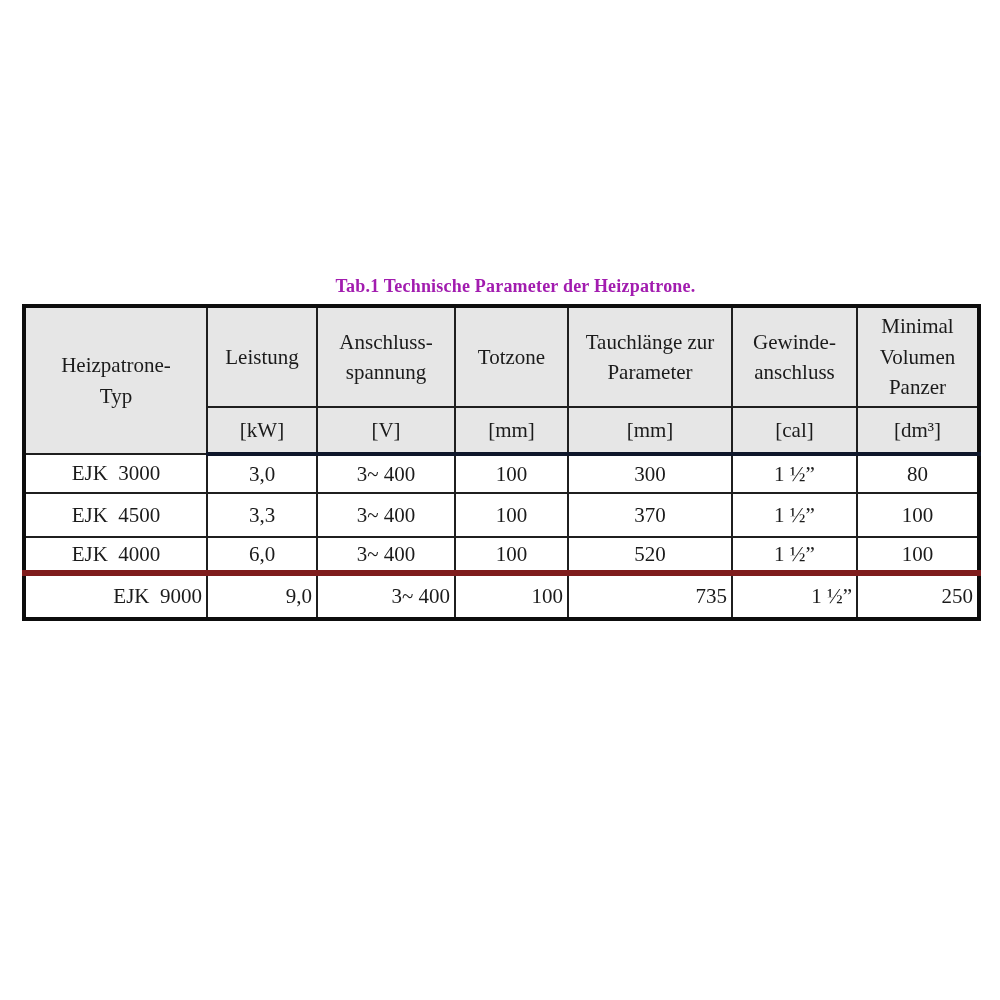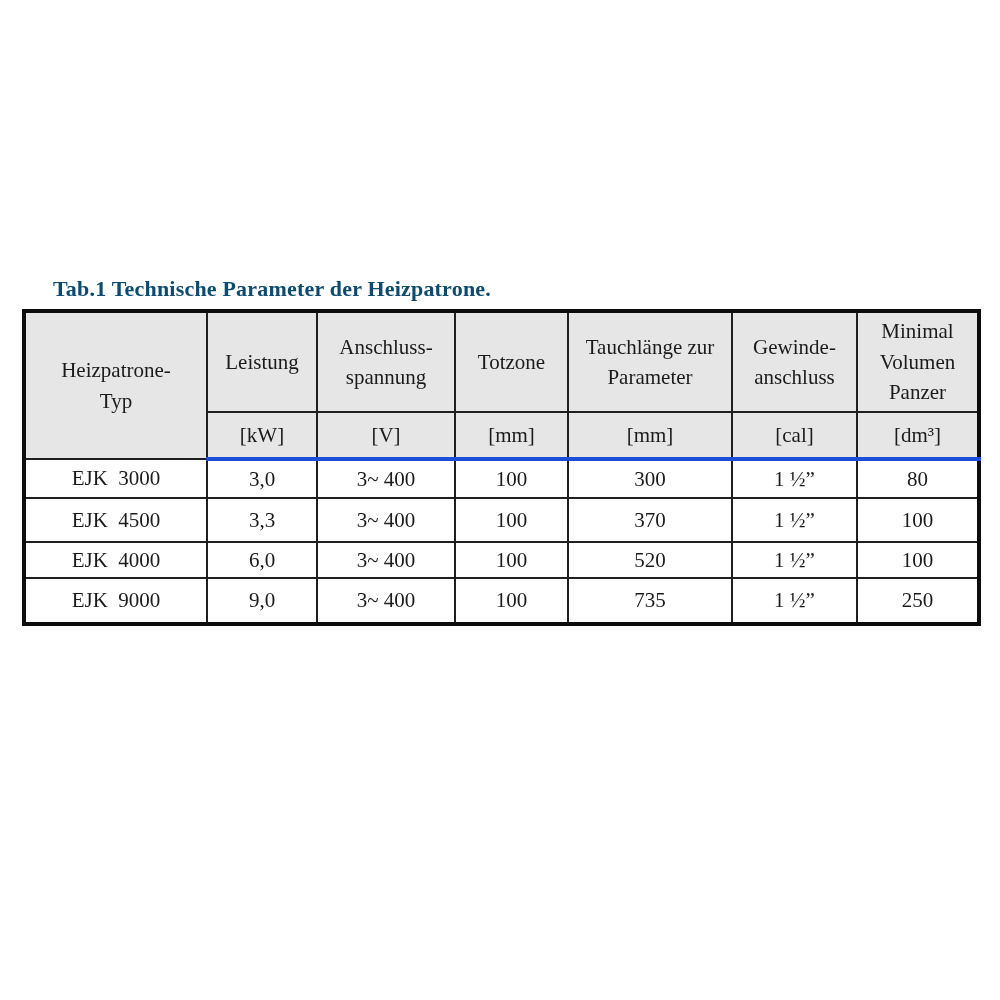--- a/index.html
+++ b/index.html
@@ -12,24 +12,25 @@
     color: #1b1b1b;
   }
   .sheet {
     position: absolute;
     left: 22px;
     top: 276px;
     width: 956px;
   }
   .caption {
     margin: 0 0 7px 31px;
-    font-size: 22px;
+    font-size: 18px;
     font-weight: bold;
     letter-spacing: 0.2px;
-    color: #0c4a6e;
+    color: #a21caf;
+    text-align: center;
   }
   table.params {
     border-collapse: collapse;
     table-layout: fixed;
     width: 955px;
     background: #ffffff;
   }
   table.params td {
     border: 2px solid #1f1f1f;
     text-align: center;
@@ -38,23 +39,23 @@
     padding: 0 4px;
     white-space: pre-wrap;
     line-height: 1.45;
     overflow: hidden;
   }
   
   table.params { border: 4px solid #0d0d0d; }
   
   td.hdr { background: #e6e6e6; }
   td.type-cell { border-right: 4px solid #0d0d0d; border-bottom: 4px solid #0d0d0d; }
-  tr.tr-unit td { border-bottom: 4px solid #1d4ed8; }
+  tr.tr-unit td { border-bottom: 4px solid #0f172a; }
   
-  tr.tr-d4 td { border-top: 1px solid #7f1d1d; }
+  tr.tr-d4 td { border-top: 6px solid #7f1d1d; text-align: right; }
   
   td.col-type { border-right: 4px solid #0d0d0d; margin-top: 23px; }
   
   tr.tr-name { height: 101px; }
   tr.tr-unit { height: 47px; }
   tr.tr-d1 { height: 39px; }
   tr.tr-d2 { height: 44px; }
   tr.tr-d3 { height: 36px; }
   tr.tr-d4 { height: 46px; }
 </style>

